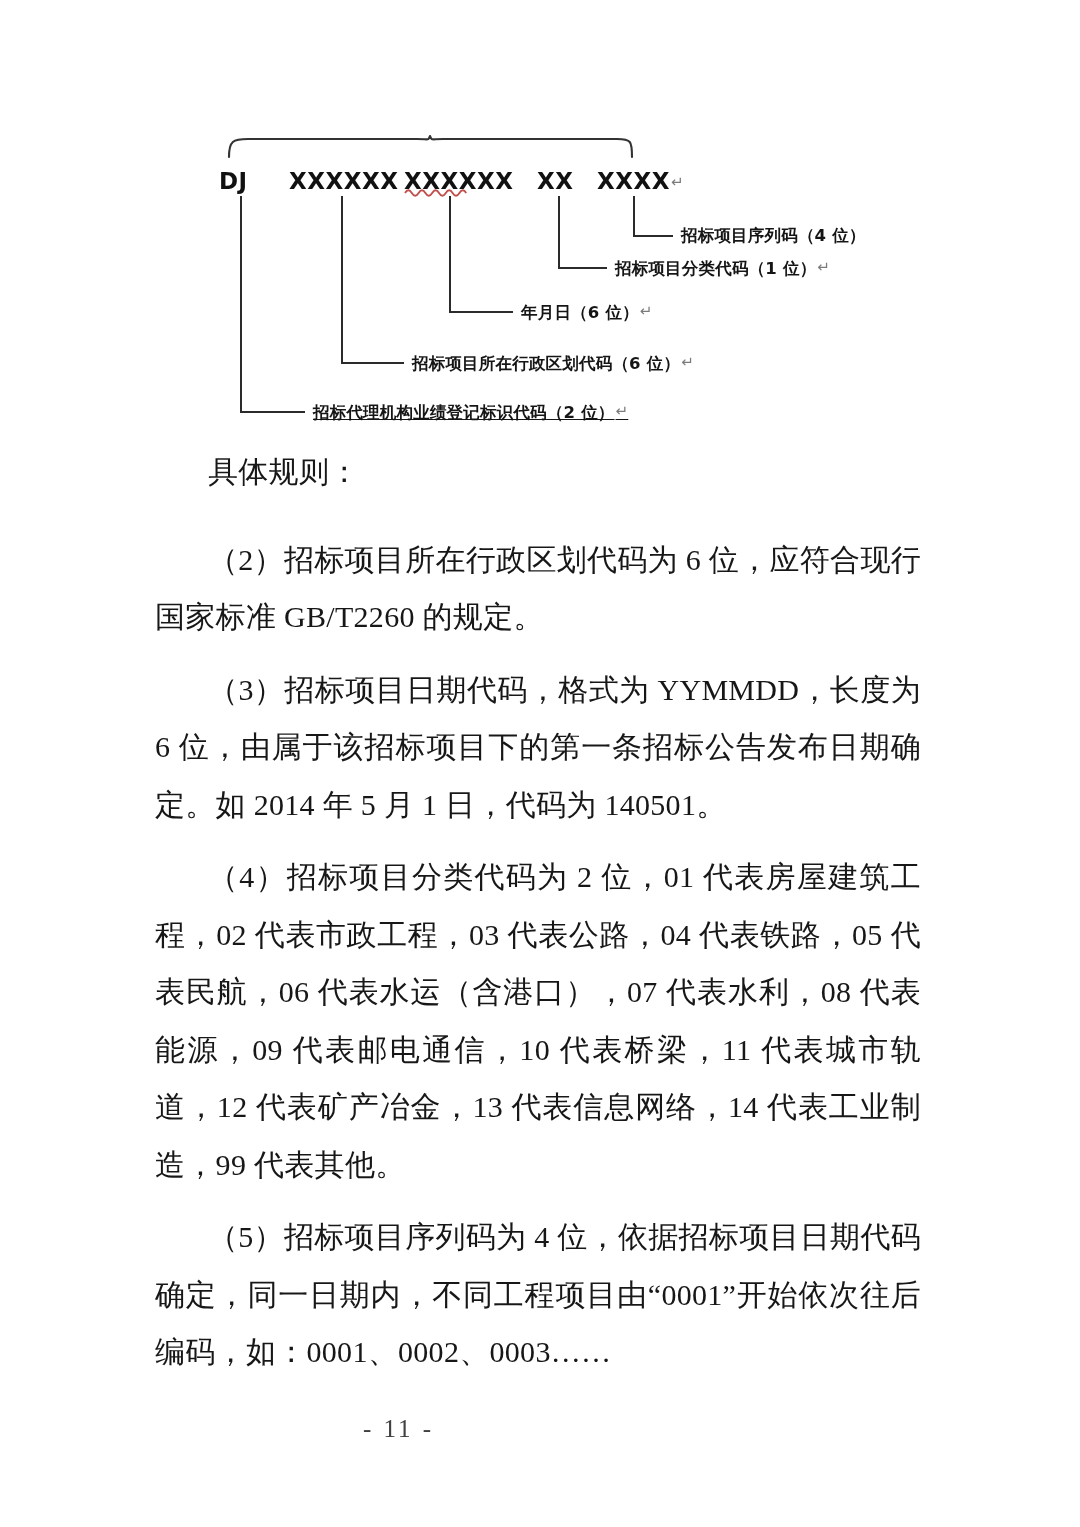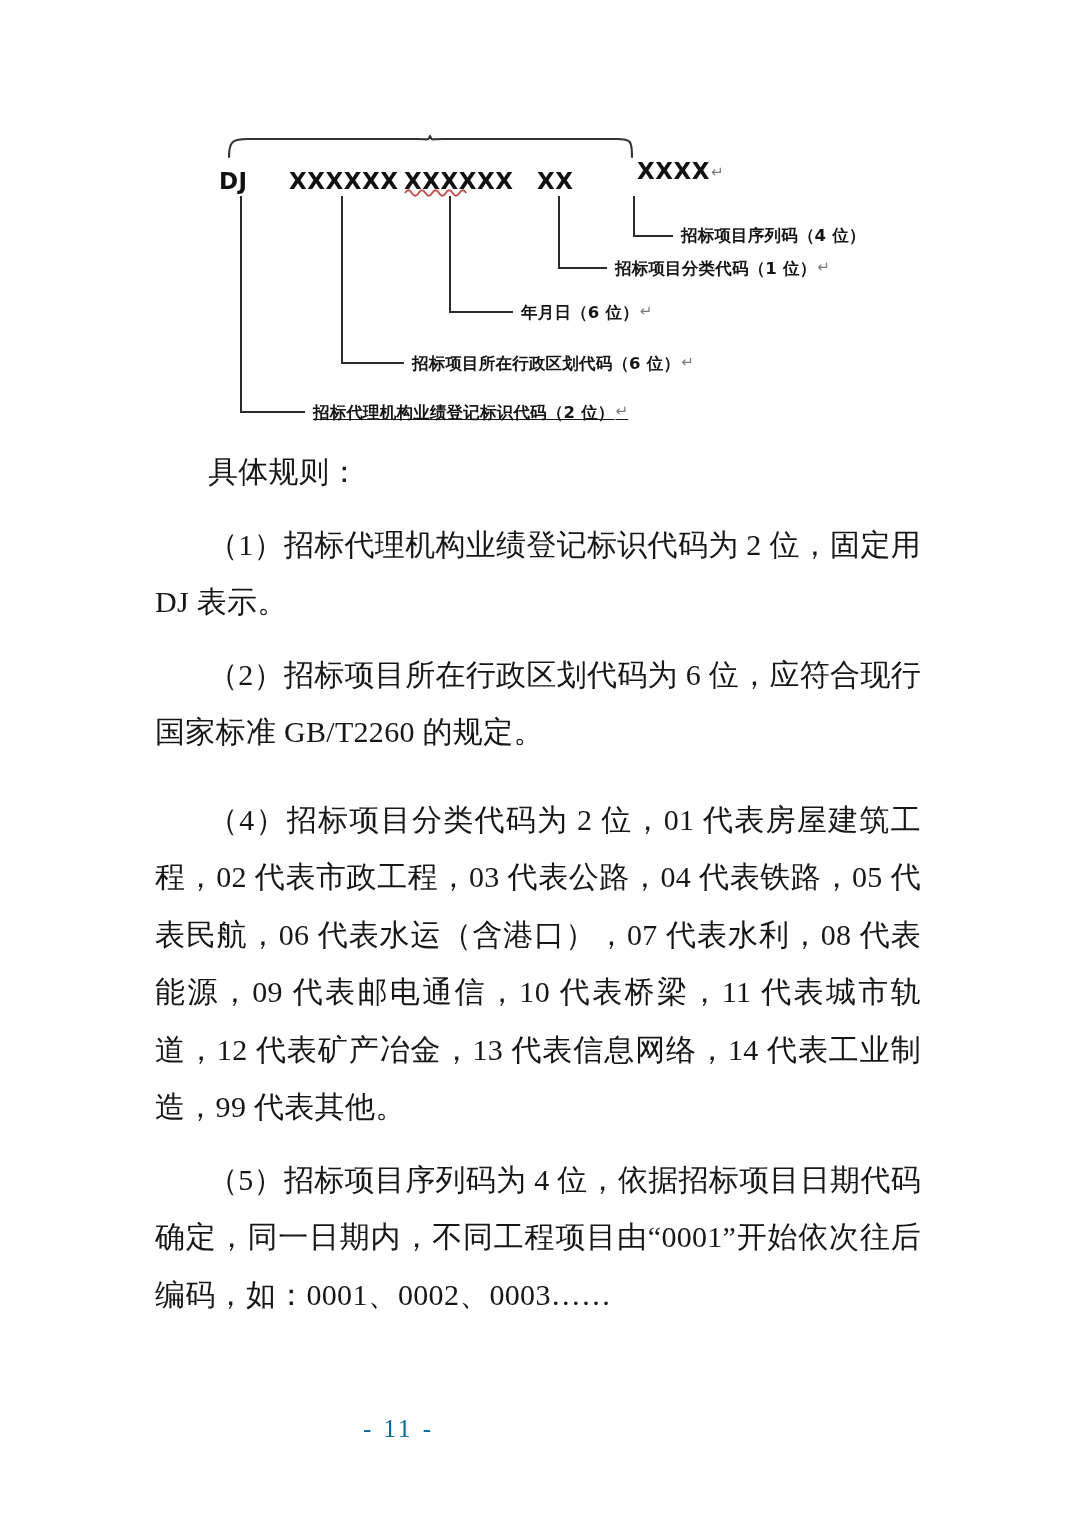--- a/index.html
+++ b/index.html
@@ -93,21 +93,21 @@
   #page-number {
     position: absolute;
     left: 0;
     top: 1415px;
     width: 857px;
     text-align: center;
     padding-right: 60px;
     box-sizing: border-box;
     font-family: "Liberation Serif", "DejaVu Serif", serif;
     font-size: 25px;
-    color: #0369a1;
+    color: #404040;
     letter-spacing: 3px;
   }
 </style>
 </head>
 <body>
 
 <div id="page">
 
   <div id="diagram">
 
@@ -132,48 +132,48 @@
     </svg>
 
     <div class="code-seg" style="left:219px; top:170px;">DJ</div>
 
     <div class="code-seg" style="left:289px; top:170px;">XXXXXX</div>
 
     <div class="code-seg squiggle" style="left:404px; top:170px;">XXXXXX</div>
 
     <div class="code-seg" style="left:537px; top:170px;">XX</div>
 
-    <div class="code-seg" style="left:597px; top:160px;margin-left:40px;"><span>XXXX</span><span class="pilcrow-mark">↵</span></div>
+    <div class="code-seg" style="left:597px; top:170px;"><span>XXXX</span><span class="pilcrow-mark">↵</span></div>
 
     <div class="leader-label" style="left:681px; top:228px;"><span>招标项目序列码（4 位）</span></div>
 
     <div class="leader-label" style="left:615px; top:260px;"><span>招标项目分类代码（1 位）</span><span class="pilcrow-mark">↵</span></div>
 
     <div class="leader-label" style="left:521px; top:304px;"><span>年月日（6 位）</span><span class="pilcrow-mark">↵</span></div>
 
     <div class="leader-label" style="left:412px; top:355px;"><span>招标项目所在行政区划代码（6 位）</span><span class="pilcrow-mark">↵</span></div>
 
     <div class="leader-label" style="left:313px; top:404px;text-decoration:underline;"><span>招标代理机构业绩登记标识代码（2 位）</span><span class="pilcrow-mark">↵</span></div>
 
   </div>
 
   <div id="body-text">
 
     <p class="para indent">具体规则：</p>
 
     <div class="para-gap"></div>
 
-    <p class="para indent">（1）招标代理机构业绩登记标识代码为 2 位，固定用 DJ 表示。</p>
 
     <div class="para-gap"></div>
 
     <p class="para indent">（2）招标项目所在行政区划代码为 6 位，应符合现行国家标准 GB/T2260 的规定。</p>
 
     <div class="para-gap"></div>
 
+    <p class="para indent">（3）招标项目日期代码，格式为 YYMMDD，长度为 6 位，由属于该招标项目下的第一条招标公告发布日期确定。如 2014 年 5 月 1 日，代码为 140501。</p>
 
     <div class="para-gap"></div>
 
     <p class="para indent">（4）招标项目分类代码为 2 位，01 代表房屋建筑工程，02 代表市政工程，03 代表公路，04 代表铁路，05 代表民航，06 代表水运（含港口），07 代表水利，08 代表能源，09 代表邮电通信，10 代表桥梁，11 代表城市轨道，12 代表矿产冶金，13 代表信息网络，14 代表工业制造，99 代表其他。</p>
 
     <div class="para-gap"></div>
 
     <p class="para indent">（5）招标项目序列码为 4 位，依据招标项目日期代码确定，同一日期内，不同工程项目由“0001”开始依次往后编码，如：0001、0002、0003……</p>
 
   </div>

